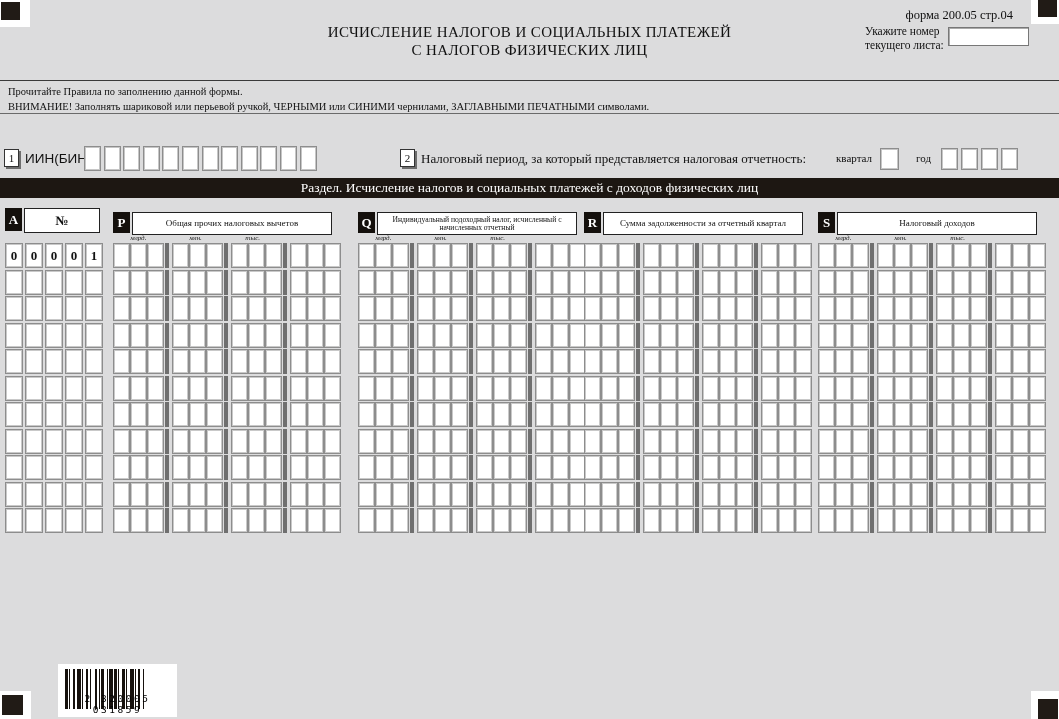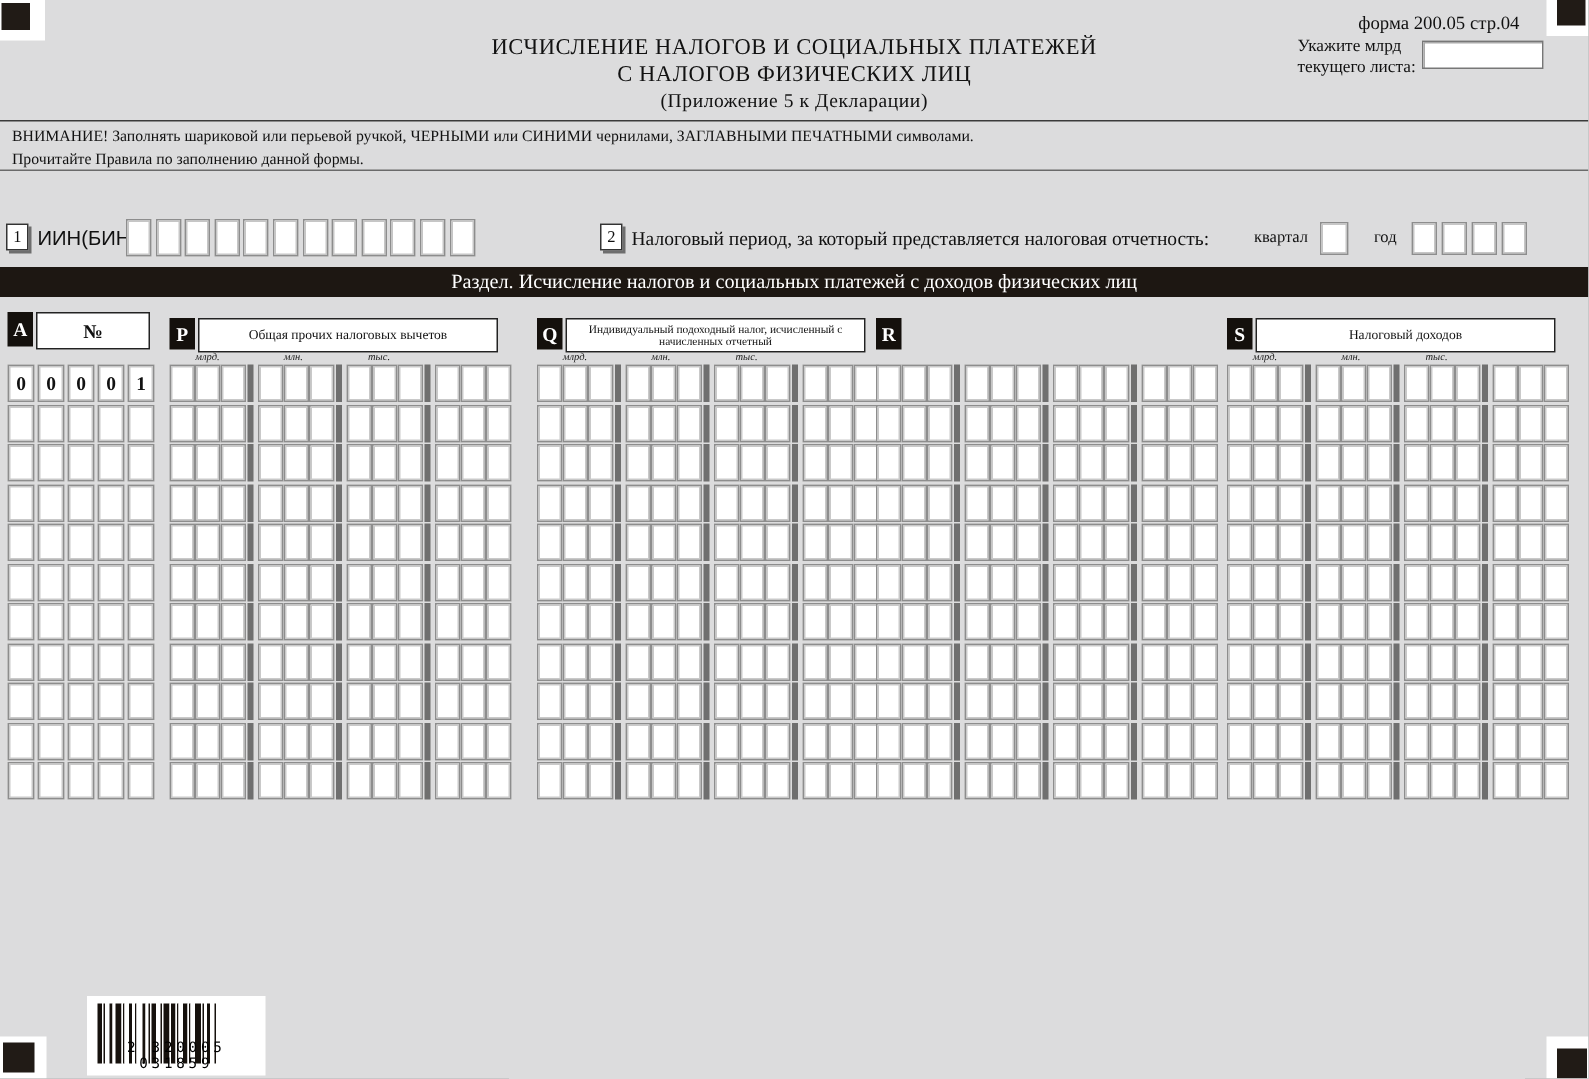--- a/index.html
+++ b/index.html
@@ -72,34 +72,33 @@
   </div>
   <div class="corner-patch" style="left:1031px;top:691px;width:28px;height:28px;">
     <div class="corner-square" style="right:1px;bottom:0;width:20px;height:20px;"></div>
   </div>
 
   <div class="abs form-ref" style="right:46px;top:8px;">форма 200.05 стр.04</div>
 
   <div class="abs title" style="left:0;top:24px;">
     <div class="t1">ИСЧИСЛЕНИЕ  НАЛОГОВ И СОЦИАЛЬНЫХ ПЛАТЕЖЕЙ</div>
     <div class="t2">С НАЛОГОВ  ФИЗИЧЕСКИХ ЛИЦ</div>
-    <div class="t3">(Приложение 5 к Декларации)</div>
   </div>
 
   <div class="abs sheet-label" style="left:865px;top:25px;">
-    <div>Укажите млрд</div>
+    <div>Укажите номер</div>
     <div>текущего листа:</div>
   </div>
   <div class="abs sheet-box" style="left:948px;top:27px;width:79px;height:17px;"></div>
 
   <div class="hline" style="top:80px;"></div>
 
   <div class="abs instructions" style="left:8px;top:84px;">
+    <div>Прочитайте Правила по заполнению данной формы.</div>
     <div>ВНИМАНИЕ! Заполнять шариковой или перьевой ручкой, ЧЕРНЫМИ или СИНИМИ чернилами, ЗАГЛАВНЫМИ ПЕЧАТНЫМИ символами.</div>
-    <div>Прочитайте Правила по заполнению данной формы.</div>
   </div>
 
   <div class="hline" style="top:113px;background:#6a6a6a;"></div>
 
 
   <div class="numbox" style="left:4px;top:149px;">1</div>
   <div class="abs iin-label" style="left:25px;top:151px;">ИИН(БИН)</div>
   <div class="cellrow" id="iin-cells" style="left:84px;top:146px;">
       <div class="cell iin"></div>
       <div class="cell iin"></div>
@@ -521,20 +520,21 @@
       <div class="tcell" style="left: 451px; top: 508px; width: 15px; height: 23px;"></div>
       <div class="gsep" style="left: 469px; top: 508px; width: 4px; height: 25px;"></div>
       <div class="tcell" style="left: 476px; top: 508px; width: 15px; height: 23px;"></div>
       <div class="tcell" style="left: 493px; top: 508px; width: 15px; height: 23px;"></div>
       <div class="tcell" style="left: 510px; top: 508px; width: 15px; height: 23px;"></div>
       <div class="gsep" style="left: 528px; top: 508px; width: 4px; height: 25px;"></div>
       <div class="tcell" style="left: 535px; top: 508px; width: 15px; height: 23px;"></div>
       <div class="tcell" style="left: 552px; top: 508px; width: 15px; height: 23px;"></div>
       <div class="tcell" style="left: 569px; top: 508px; width: 15px; height: 23px;"></div>
       <div class="letter-sq" style="left: 584px; top: 212px; width: 17px; height: 21px; line-height: 21px;">R</div>
+      <div class="hdr-box" style="left: 603px; top: 212px; width: 198px; height: 21px; font-size: 9px; font-weight: normal;">Сумма задолженности за отчетный квартал</div>
       <div class="tcell" style="left: 584px; top: 243px; width: 15px; height: 23px;"></div>
       <div class="tcell" style="left: 601px; top: 243px; width: 15px; height: 23px;"></div>
       <div class="tcell" style="left: 618px; top: 243px; width: 15px; height: 23px;"></div>
       <div class="gsep" style="left: 636px; top: 243px; width: 4px; height: 25px;"></div>
       <div class="tcell" style="left: 643px; top: 243px; width: 15px; height: 23px;"></div>
       <div class="tcell" style="left: 660px; top: 243px; width: 15px; height: 23px;"></div>
       <div class="tcell" style="left: 677px; top: 243px; width: 15px; height: 23px;"></div>
       <div class="gsep" style="left: 695px; top: 243px; width: 4px; height: 25px;"></div>
       <div class="tcell" style="left: 702px; top: 243px; width: 15px; height: 23px;"></div>
       <div class="tcell" style="left: 719px; top: 243px; width: 15px; height: 23px;"></div>

